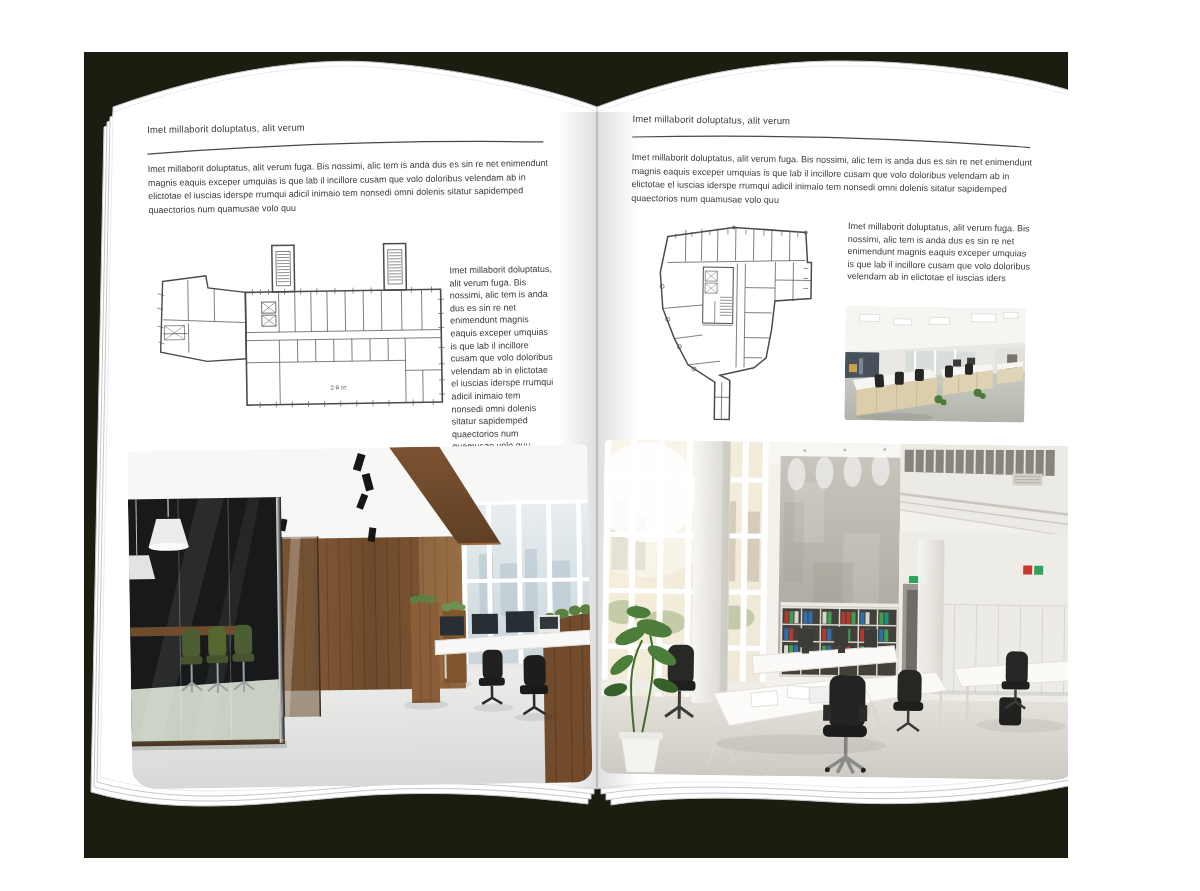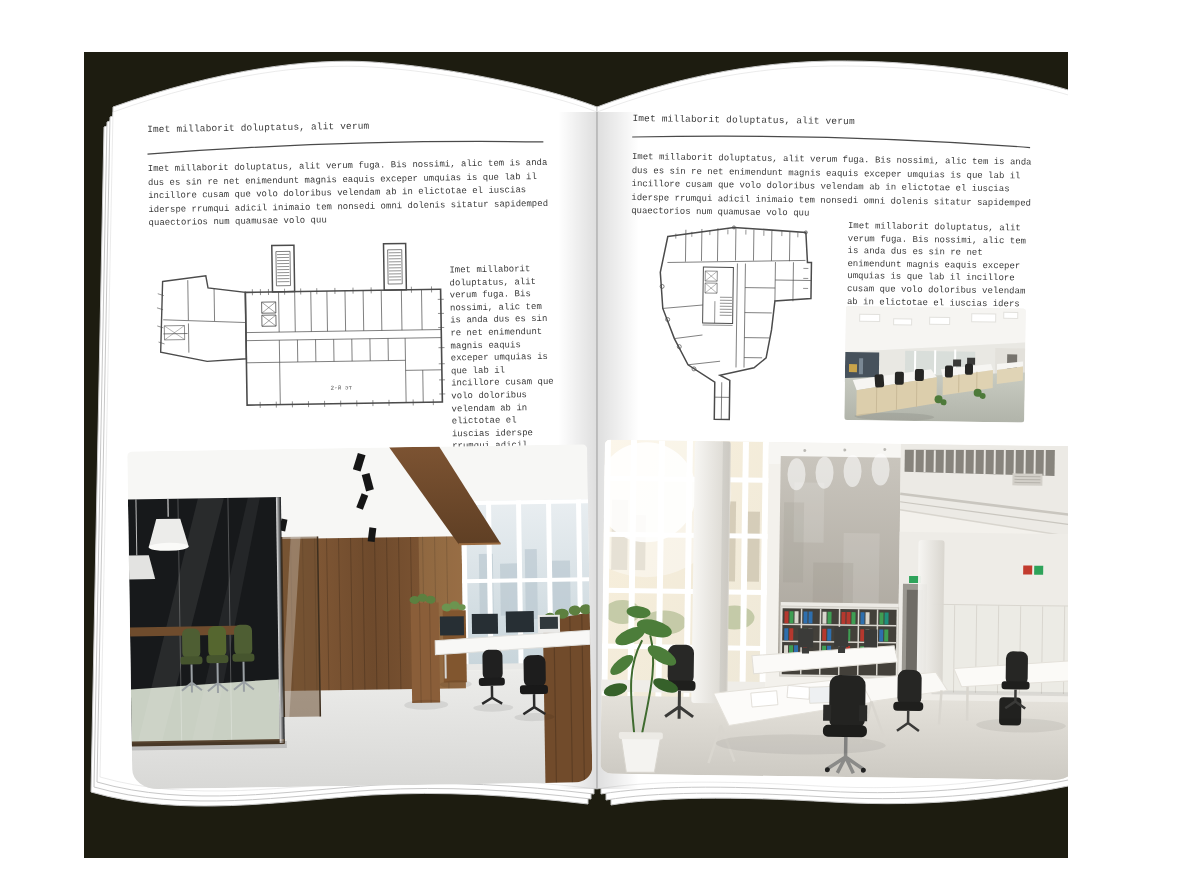--- a/index.html
+++ b/index.html
@@ -1,17 +1,17 @@
 <!DOCTYPE html>
 <html style="--canvas: #ffffff; --cover: #1d1c10; --page: #ffffff; --ink: #3b3b3b; --plan-line: #4b4b4b; --wood: #7d5634; --chair-green: #4e5e33; --binder-red: #b5382e; --binder-green: #3f9e53; --binder-blue: #2e6fae;"><head>
 <meta charset="utf-8">
 <style>
   html,body{margin:0;padding:0;background:#fff;}
   .stage{position:relative;width:1068px;height:891px;overflow:hidden;
-         background:var(--canvas,#ffffff);font-family:Liberation Mono, monospace;}
+         background:var(--canvas,#ffffff);font-family:Liberation Sans, sans-serif;}
   .book-cover{position:absolute;left:84px;top:52px;width:1066px;height:806px;
               background:var(--cover,#1d1c10);}
   .base-svg{position:absolute;left:0;top:0;}
   .page-content{position:absolute;width:497px;height:742px;}
   .pc-left{left:100px;top:68px;transform:rotate(-0.9deg);}
   .pc-right{left:597px;top:68px;transform:rotate(0.8deg);}
   .abs{position:absolute;}
   .hdr{font-size:9.5px;color:var(--ink,#3b3b3b);letter-spacing:.15px;}
   .intro{font-size:9px;line-height:13.5px;color:var(--ink,#3b3b3b);}
   .sidetxt{font-size:9px;line-height:12.6px;color:var(--ink,#3b3b3b);}

